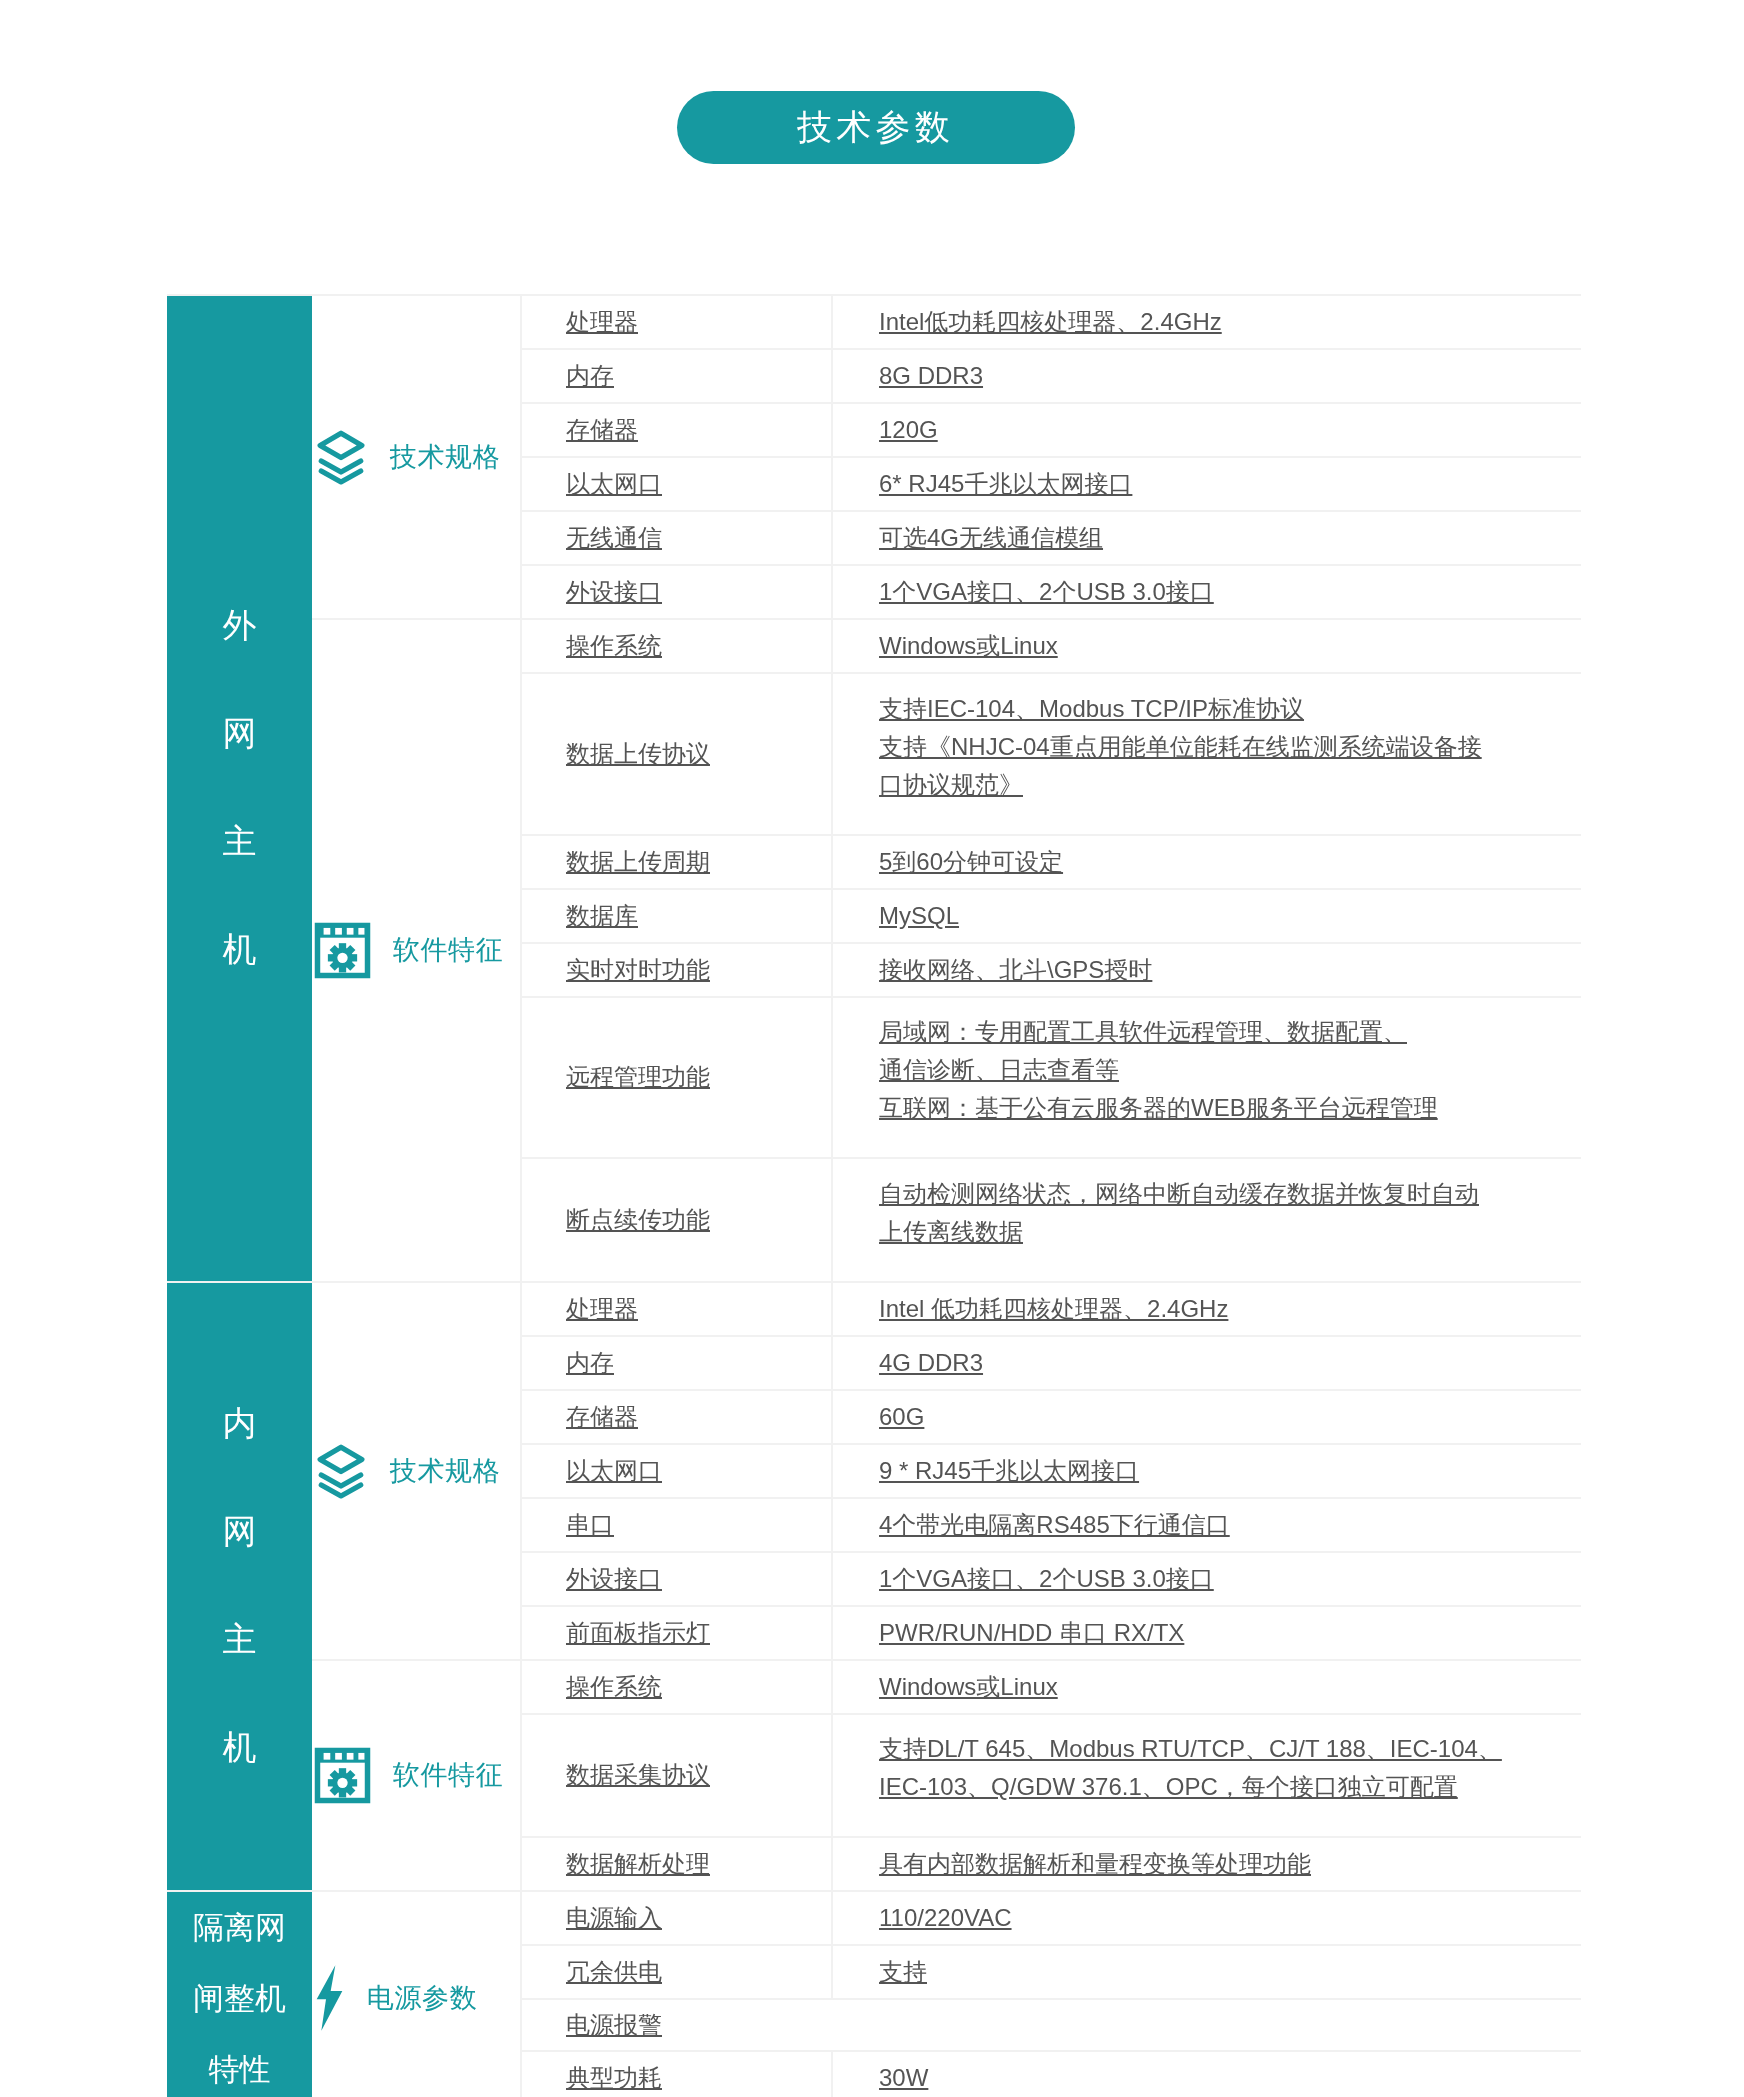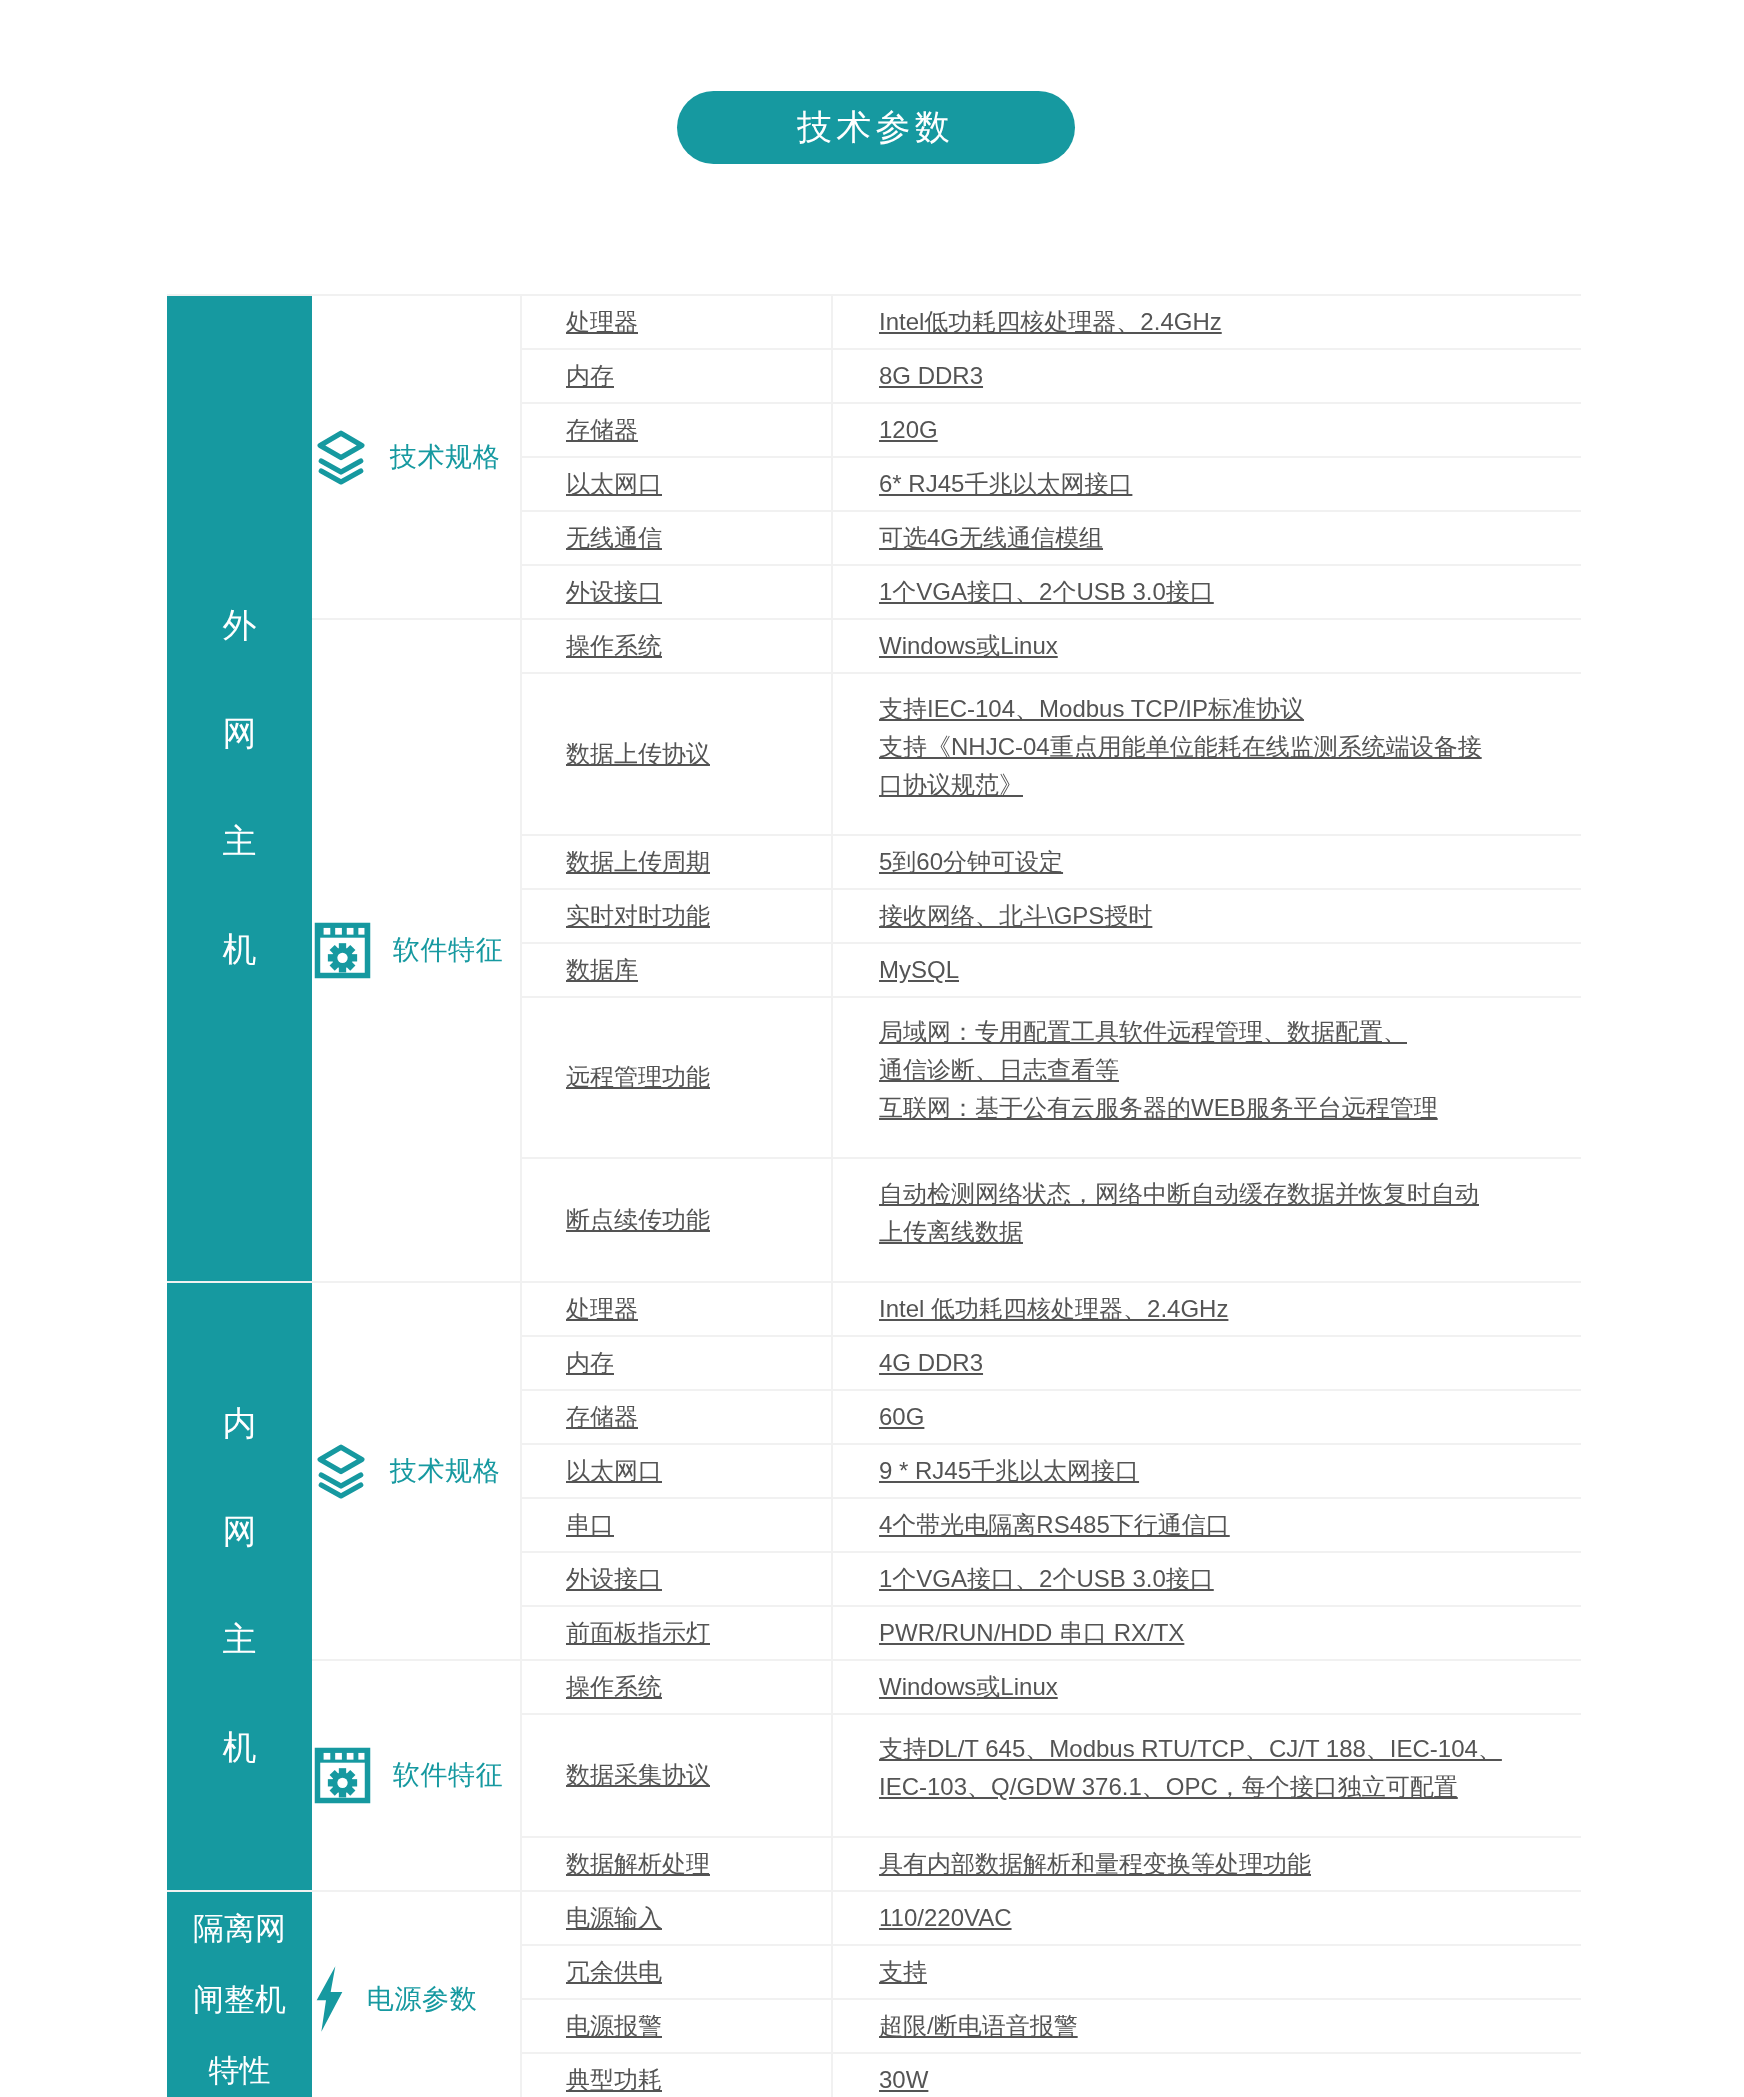--- a/index.html
+++ b/index.html
@@ -151,26 +151,26 @@
               <div class="cell-name">数据上传协议</div>
               <div class="cell-value">支持IEC-104、Modbus TCP/IP标准协议
 支持《NHJC-04重点用能单位能耗在线监测系统端设备接
 口协议规范》</div>
             </div>
             <div class="row">
               <div class="cell-name">数据上传周期</div>
               <div class="cell-value">5到60分钟可设定</div>
             </div>
             <div class="row">
+              <div class="cell-name">数据库</div>
+              <div class="cell-value">MySQL</div>
+            </div>
+            <div class="row">
               <div class="cell-name">实时对时功能</div>
               <div class="cell-value">接收网络、北斗\GPS授时</div>
-            </div>
-            <div class="row">
-              <div class="cell-name">数据库</div>
-              <div class="cell-value">MySQL</div>
             </div>
             <div class="row multi">
               <div class="cell-name">远程管理功能</div>
               <div class="cell-value">局域网：专用配置工具软件远程管理、数据配置、
 通信诊断、日志查看等
 互联网：基于公有云服务器的WEB服务平台远程管理</div>
             </div>
             <div class="row multi">
               <div class="cell-name">断点续传功能</div>
               <div class="cell-value">自动检测网络状态，网络中断自动缓存数据并恢复时自动
@@ -290,21 +290,20 @@
             <div class="row">
               <div class="cell-name">电源输入</div>
               <div class="cell-value">110/220VAC</div>
             </div>
             <div class="row">
               <div class="cell-name">冗余供电</div>
               <div class="cell-value">支持</div>
             </div>
             <div class="row">
               <div class="cell-name">电源报警</div>
-              <div class="cell-value">超限/断电语音报警</div>
             </div>
             <div class="row">
               <div class="cell-name">典型功耗</div>
               <div class="cell-value">30W</div>
             </div>
           </div>
         </div>
       </div>
     </div>
   </div>

